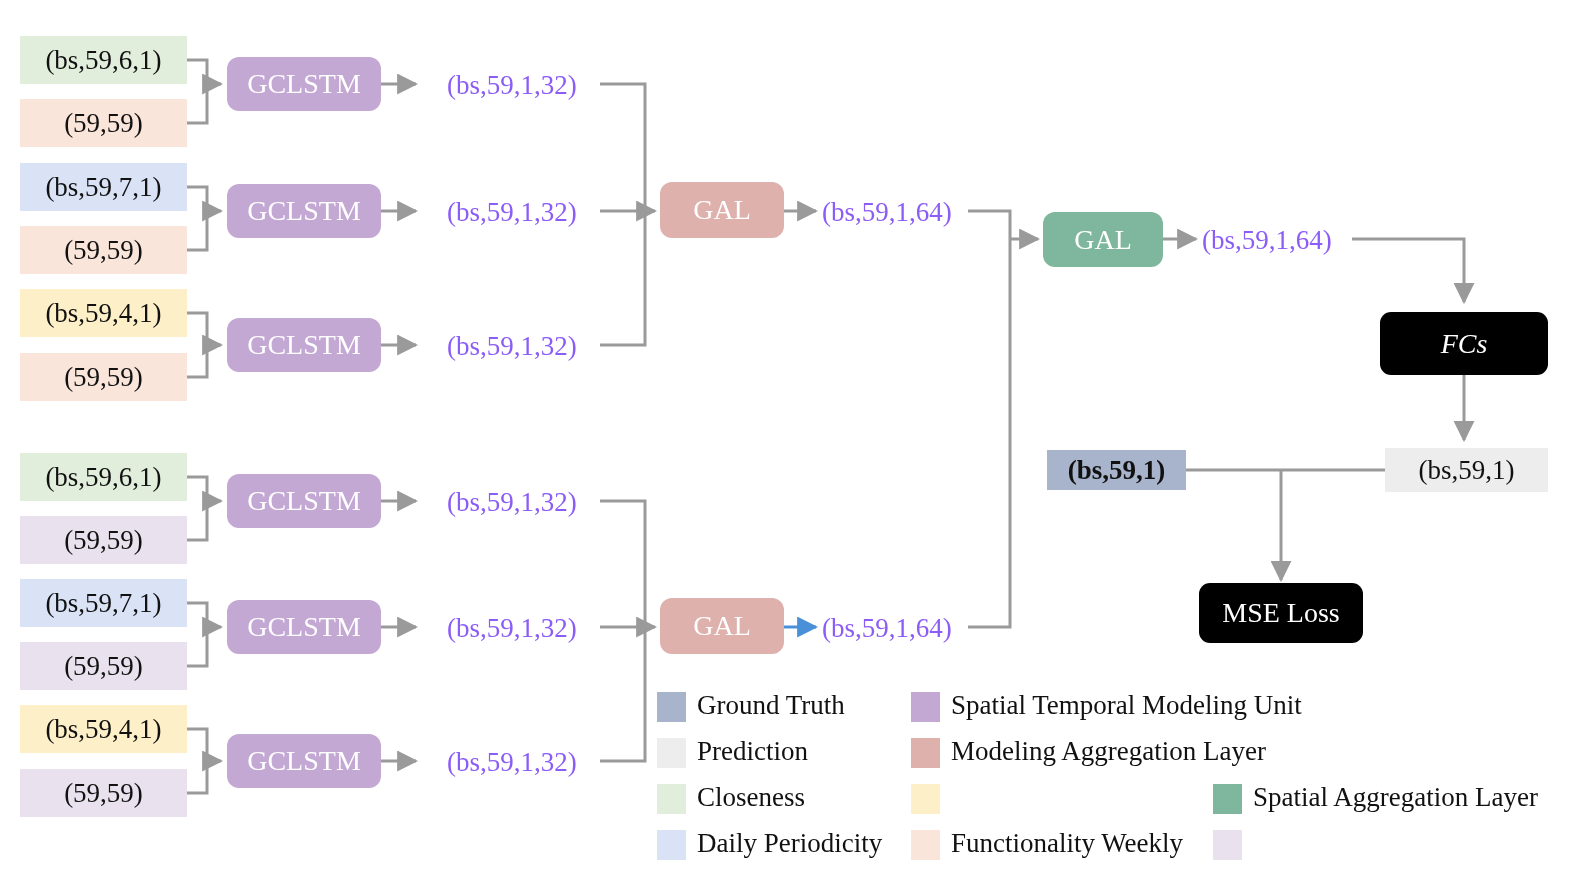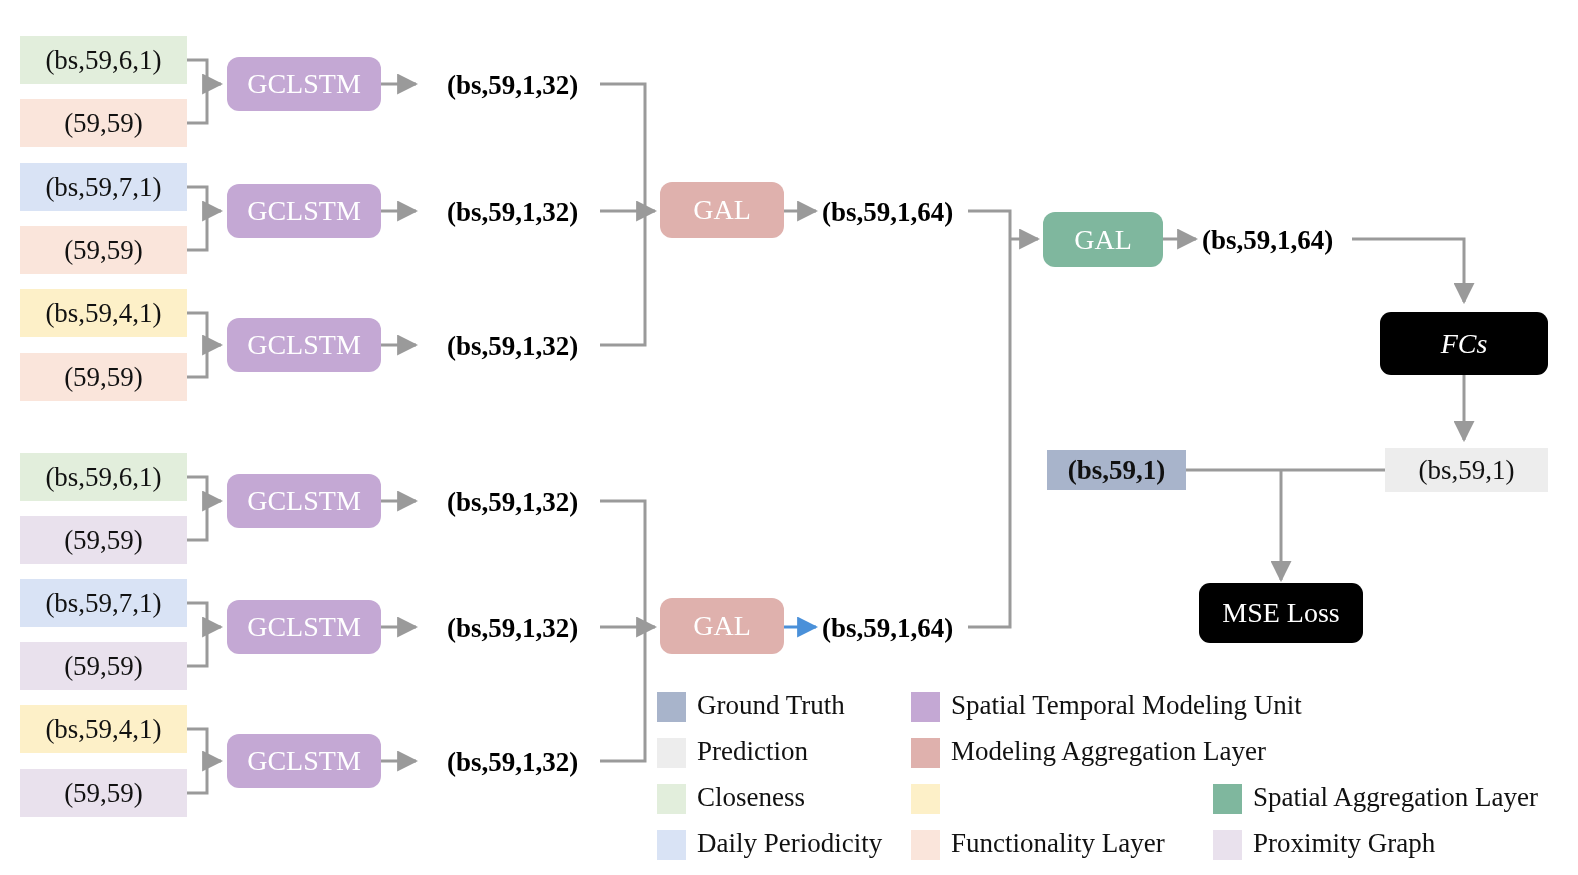--- a/index.html
+++ b/index.html
@@ -4,21 +4,21 @@
 <style>
   html,body{margin:0;padding:0;background:#ffffff;}
   #root{position:relative;width:1578px;height:875px;background:#ffffff;
         font-family:"Liberation Serif","DejaVu Serif",serif;overflow:hidden;border-radius:28px;}
   #wires{position:absolute;left:0;top:0;width:1578px;height:875px;}
   .node{position:absolute;display:flex;align-items:center;justify-content:center;
         box-sizing:border-box;text-align:center;line-height:1;}
   .inbox{font-size:27px;color:#111;}
   .proc{border-radius:12px;color:#ffffff;font-size:28px;}
   .black{background:#000000;border-radius:11px;color:#ffffff;font-size:28px;}
-  .plainlabel{position:absolute;font-size:27px;color:#000000;white-space:nowrap;font-weight:bold;}
+  .plainlabel{position:absolute;font-size:27px;color:#8b5cf6;white-space:nowrap;}
   .tensorbox{position:absolute;display:flex;align-items:center;justify-content:center;
              font-size:27px;color:#111;box-sizing:border-box;}
   .gtbox{font-weight:bold;}
   .lg-sw{position:absolute;width:29px;height:30px;}
   .lg-tx{position:absolute;font-size:27px;color:#111;white-space:nowrap;}
 </style>
 </head>
 <body>
 
 <div id="root">
@@ -142,21 +142,20 @@
 
   <div class="lg-sw" style="left:911px;top:692px;background:#c4a8d4;"></div>
   <div class="lg-tx" style="left:951px;top:690px;">Spatial Temporal Modeling Unit</div>
 
   <div class="lg-sw" style="left:911px;top:738px;background:#dfb1ad;"></div>
   <div class="lg-tx" style="left:951px;top:736px;">Modeling Aggregation Layer</div>
 
   <div class="lg-sw" style="left:911px;top:784px;background:#fdf0c8;"></div>
 
   <div class="lg-sw" style="left:911px;top:830px;background:#fae5db;"></div>
-  <div class="lg-tx" style="left:951px;top:828px;">Functionality Layer</div>
+  <div class="lg-tx" style="left:951px;top:828px;">Functionality Weekly</div>
 
   <div class="lg-sw" style="left:1213px;top:784px;background:#7fb79e;"></div>
   <div class="lg-tx" style="left:1253px;top:782px;">Spatial Aggregation Layer</div>
 
   <div class="lg-sw" style="left:1213px;top:830px;background:#e9e1ed;"></div>
-  <div class="lg-tx" style="left:1253px;top:828px;">Proximity Graph</div>
 
 </div>
 
 </body></html>

